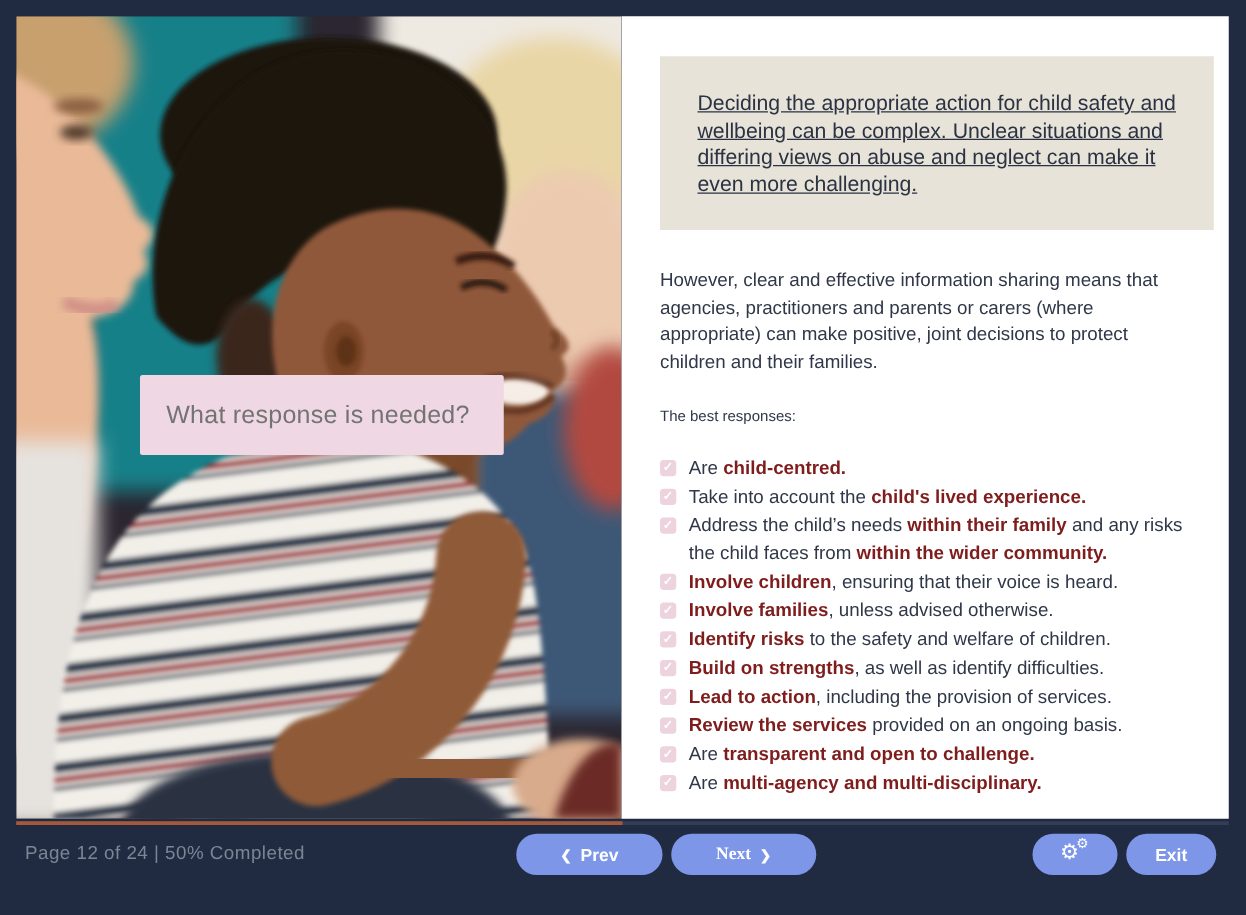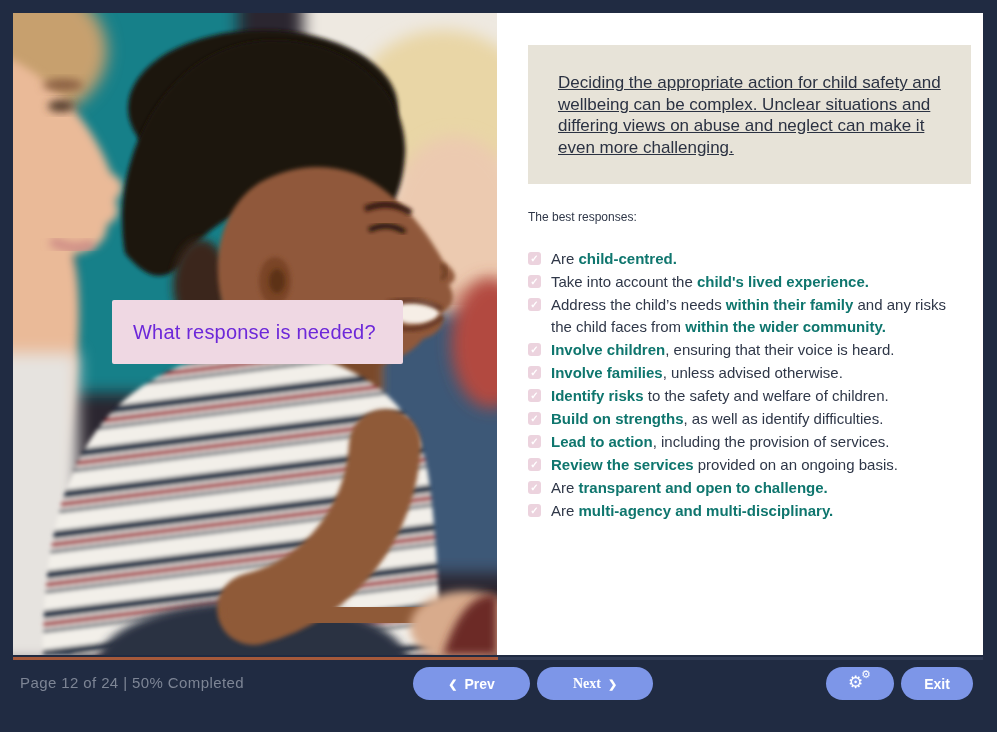--- a/index.html
+++ b/index.html
@@ -11,21 +11,21 @@
   .stage{position:relative;width:997px;height:732px;background:var(--frame-bg,#202b42);overflow:hidden;}
   .content{position:absolute;left:13px;top:13px;width:970px;height:642px;display:flex;}
 
   
   .photo-pane{position:relative;width:484px;height:642px;overflow:hidden;flex:none;background:#2b2630;}
   .photo-svg{position:absolute;inset:0;width:100%;height:100%;display:block;}
   .question-label{
     position:absolute;left:99px;top:287px;width:291px;height:64px;box-sizing:border-box;
     background:var(--label-bg,rgba(238,216,227,0.97));
     display:flex;align-items:center;padding-left:21px;
-    font-size:20px;color:#6d28d9;border-radius:2px;letter-spacing:.2px;
+    font-size:20px;color:#737373;border-radius:2px;letter-spacing:.2px;
   }
 
   
   .text-panel{
     width:486px;height:642px;background:#ffffff;box-sizing:border-box;
     padding:32px 13px 0 31px;overflow:hidden;flex:none;
     color:var(--text-dark,#2f3748);
   }
   .callout{
     background:var(--callout-bg,#e7e3d8);
@@ -33,21 +33,21 @@
     padding:27px 30px 25px 30px;
     font-size:17px;line-height:21.5px;color:#2b3242;text-decoration:underline;
   }
   .para{margin:30px 0 0;max-width:428px;font-size:15px;line-height:21.5px;}
   .list-intro{margin:23px 0 0;font-size:12px;line-height:21px;}
   .checklist{list-style:none;margin:20px 0 0;padding:0;}
   .checklist li{
     display:flex;align-items:flex-start;gap:10px;
     font-size:15px;line-height:22px;margin:0 0 1px;max-width:432px;
   }
-  .checklist b{font-weight:bold;color:#0f766e;}
+  .checklist b{font-weight:bold;color:#7f1d1d;}
   .checkbox{
     flex:none;width:13px;height:13px;margin-top:4px;border-radius:3px;
     background:var(--checkbox-bg,#ecd3de);color:#ffffff;
     font-size:10px;line-height:13px;text-align:center;font-weight:bold;
   }
 
   
   .footer{position:absolute;left:0;top:655px;width:895px;height:77px;}
   .progress{position:absolute;left:13px;top:2px;width:970px;height:3px;background:var(--progress-track,#323d56);}
   .progress-fill{height:100%;width:50%;background:var(--progress-fill,#a5593a);}
@@ -137,20 +137,21 @@
         <path d="M240 598 C 320 606 400 600 468 606" stroke="#8f5a39" stroke-width="58" stroke-linecap="round" fill="none" filter="url(#b2)"></path>
         <ellipse cx="452" cy="614" rx="55" ry="36" fill="#d8ab8c" filter="url(#b4)"></ellipse>
         <path d="M430 642 L 484 642 L 484 582 C 462 578 443 600 430 642 Z" fill="#6c2b28" filter="url(#b4)"></path>
       </svg>
 
       <div class="question-label">What response is needed?</div>
     </div>
 
     <div class="text-panel">
       <div class="callout">Deciding the appropriate action for child safety and wellbeing can be complex. Unclear situations and differing views on abuse and neglect can make it even more challenging.</div>
+      <p class="para">However, clear and effective information sharing means that agencies, practitioners and parents or carers (where appropriate) can make positive, joint decisions to protect children and their families.</p>
       <p class="list-intro">The best responses:</p>
       <ul class="checklist">
           <li>
             <span class="checkbox">✓</span>
             <span><span>Are </span><b>child-centred.</b></span>
           </li>
           <li>
             <span class="checkbox">✓</span>
             <span><span>Take into account the </span><b>child's lived experience.</b></span>
           </li>

